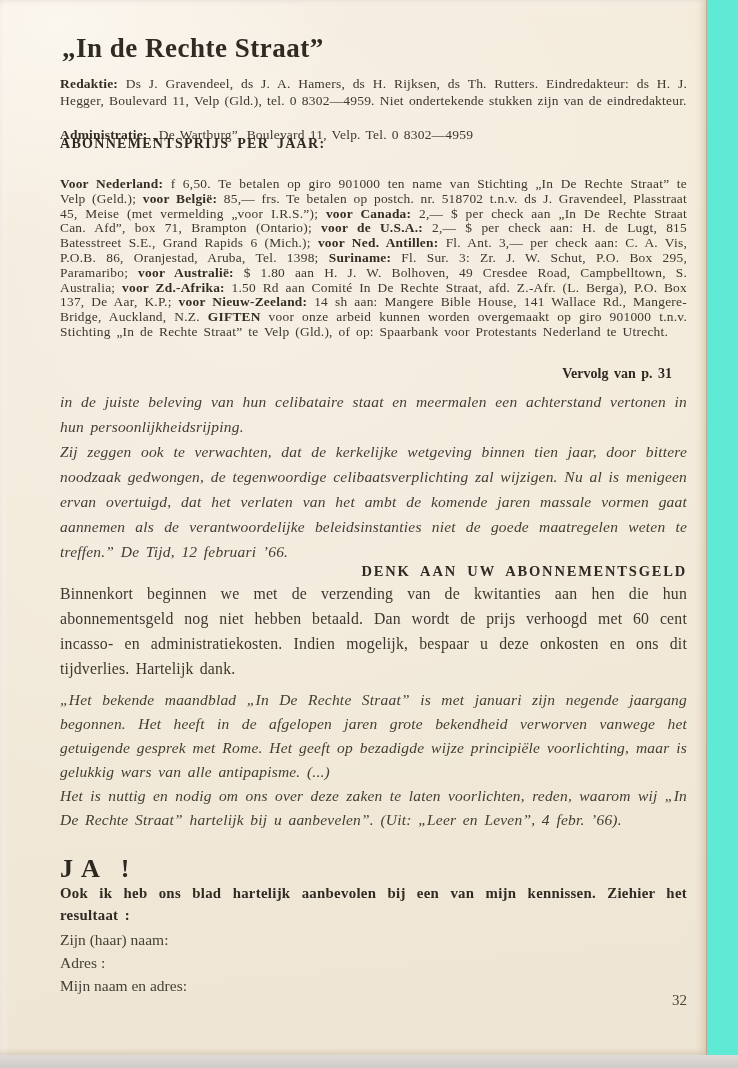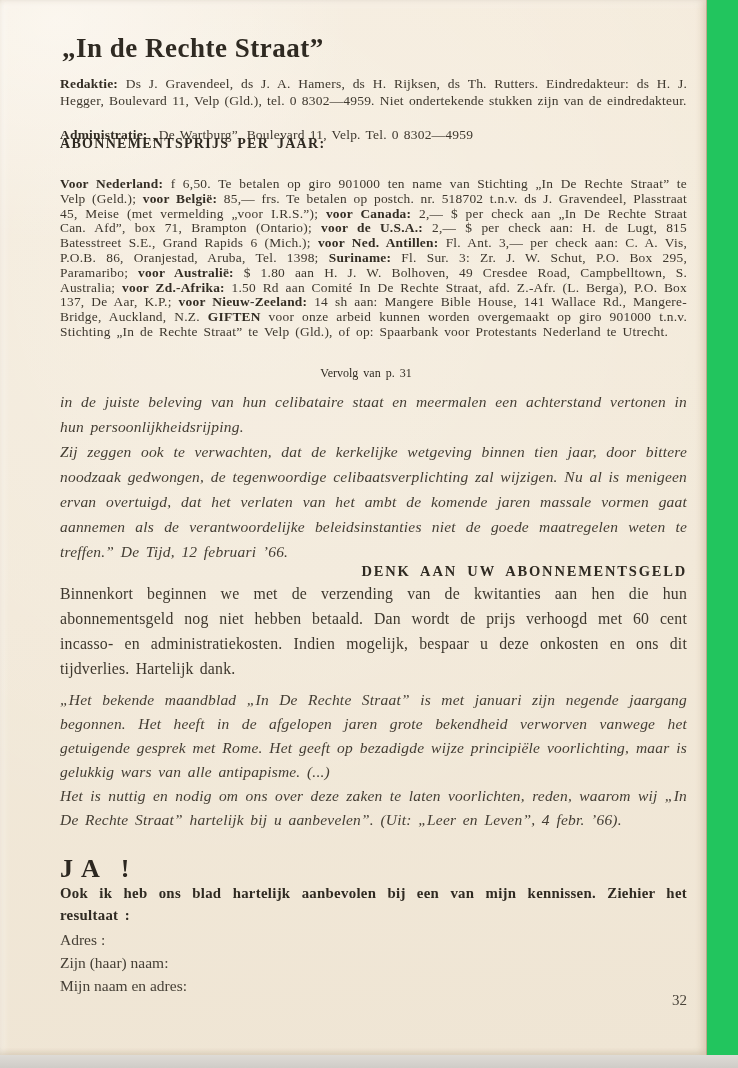--- a/index.html
+++ b/index.html
@@ -3,21 +3,21 @@
 <meta charset="utf-8">
 <style>
   html, body { margin: 0; padding: 0; }
   body {
     width: 738px; height: 1068px;
     background: #f0efec;
     font-family: "Liberation Serif", "DejaVu Serif", serif;
   }
   .scan {
     position: relative; width: 738px; height: 1068px;
-    background: #22c55e; overflow: hidden;
+    background: #5eead4; overflow: hidden;
   }
   .bottom-band {
     position: absolute; left: 0; bottom: 0; width: 738px; height: 13px;
     background: linear-gradient(180deg, #dedbd6 0%, #d5d2cd 60%, #cfccc7 100%);
   }
   .paper {
     position: absolute; left: 0; top: 0; width: 707px; height: 1055px;
     background:
       radial-gradient(60% 30% at 8% 2%, rgba(255,253,250,0.55), rgba(255,255,255,0) 70%),
       radial-gradient(120% 90% at 35% 25%, rgba(255,255,255,0.22), rgba(255,255,255,0) 65%),
@@ -43,22 +43,22 @@
   .admin { top: 126px; font-size: 13.5px; line-height: 17px; letter-spacing: 0.2px; word-spacing: 1.5px; }
   .subh {
     top: 136px; font-size: 14px; font-weight: bold;
     letter-spacing: 1.3px; word-spacing: 3px; color: #2f2a22;
   }
   .subbody {
     top: 177px; font-size: 13.4px; line-height: 14.8px;
     text-align: justify; word-spacing: 2.2px; letter-spacing: 0.25px;
   }
   .vervolg {
-    top: 366px; width: 612px; text-align: center;
-    font-weight: normal; font-size: 12px; color: #2f2a22; word-spacing: 2px;
+    top: 366px; width: 612px; text-align: right;
+    font-weight: bold; font-size: 14px; color: #2f2a22; word-spacing: 2px;
   }
   .italicblock {
     font-style: italic; font-size: 15.5px;
     text-align: justify; word-spacing: 2.5px; letter-spacing: 0.2px;
     color: #433d33;
   }
   .italicblock p { margin: 0; }
   .celibacy { top: 389px; line-height: 25px; }
   .denk {
     top: 563px; text-align: right; font-weight: bold; font-size: 14.5px;
@@ -106,19 +106,19 @@
 
   <div class="abs italicblock testimonial">
     <p>„Het bekende maandblad „In De Rechte Straat” is met januari zijn negende jaargang begonnen. Het heeft in de afgelopen jaren grote bekendheid verworven vanwege het getuigende gesprek met Rome. Het geeft op bezadigde wijze principiële voorlichting, maar is gelukkig wars van alle antipapisme. (...)</p>
     <p>Het is nuttig en nodig om ons over deze zaken te laten voorlichten, reden, waarom wij „In De Rechte Straat” hartelijk bij u aanbevelen”. (Uit: „Leer en Leven”, 4 febr. ’66).</p>
   </div>
 
   <div class="abs ja">JA !</div>
   <div class="abs coupon-intro">Ook ik heb ons blad hartelijk aanbevolen bij een van mijn kennissen. Ziehier het resultaat :</div>
 
   <div class="abs fields">
+    <div>Zijn (haar) naam:</div>
     <div>Adres :</div>
-    <div>Zijn (haar) naam:</div>
     <div>Mijn naam en adres:</div>
   </div>
 
   <div class="abs pagenum">32</div>
 </div>
 
 </body></html>

